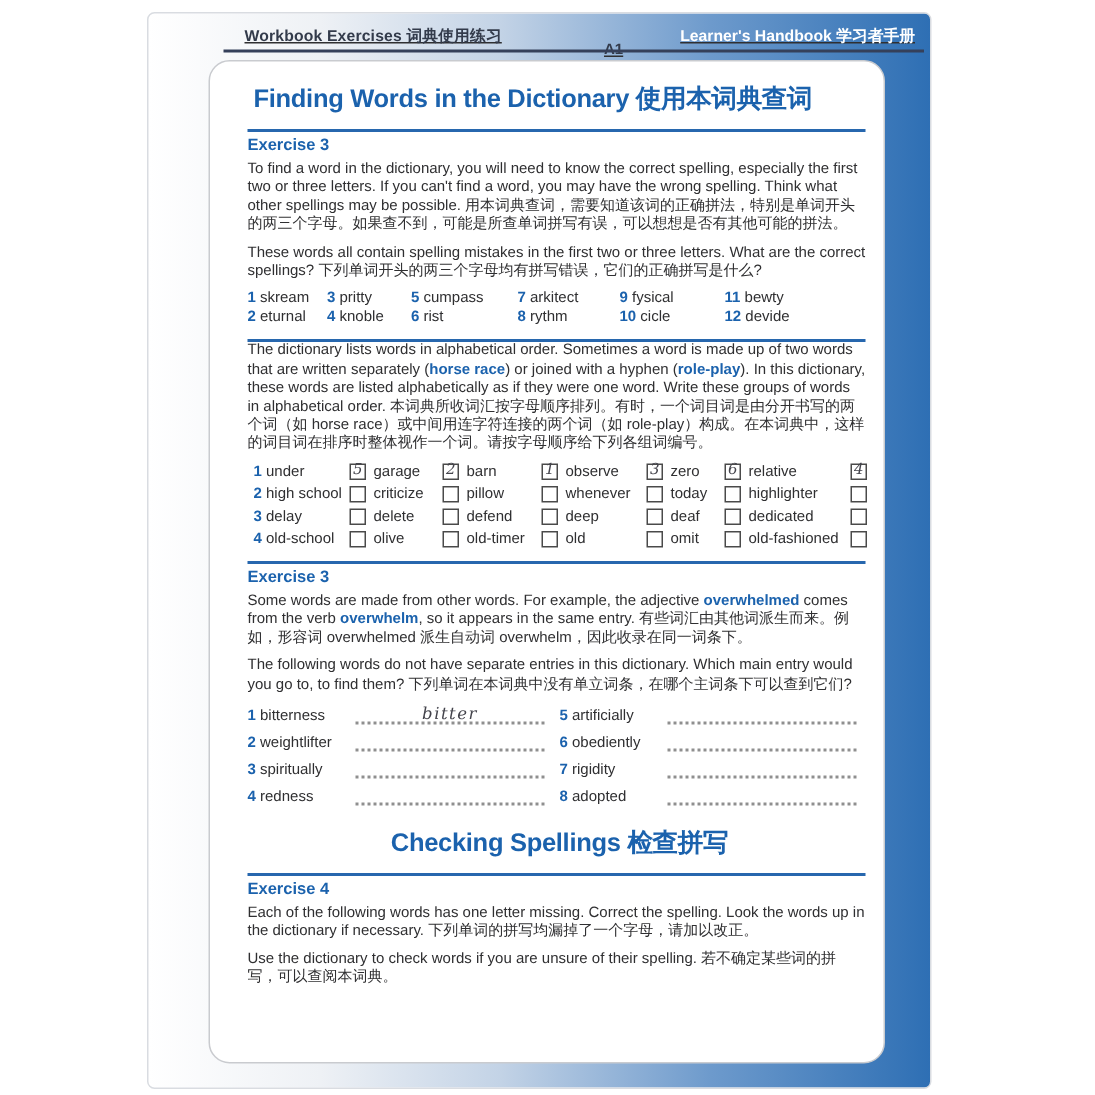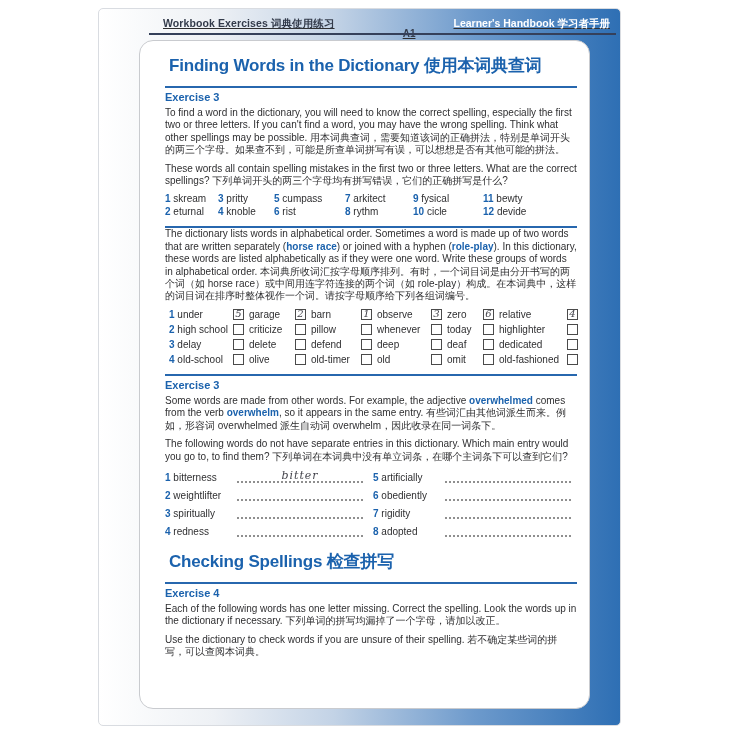--- a/index.html
+++ b/index.html
@@ -45,21 +45,21 @@
   .box{
     width:11px;height:11px;border:1px solid #4a4a4a;display:flex;
     align-items:center;justify-content:center;background:#fff;box-sizing:border-box;
   }
   .hand{font-family:"DejaVu Serif", serif;font-style:italic;color:#44444c;font-size:10px;line-height:10px;}
   .fill-cols{display:grid;grid-template-columns:208px 208px;grid-column-gap:0;margin:3px 0 4px 0;}
   .fill-item{display:flex;align-items:flex-end;font-size:10px;margin-bottom:4px;}
   .fill-label{width:72px;flex-shrink:0;}
   .blank{position:relative;display:inline-block;width:126px;height:12px;border-bottom:2px dotted #8f8f8f;}
   .blank .ans{position:absolute;left:0;right:0;bottom:0;text-align:center;font-size:11px;letter-spacing:1px;}
-  .sect2{margin-top:9px;}
+  .sect2{margin-top:9px;text-align:center;}
 </style>
 </head>
 <body>
 
 <div class="book">
 
   <div class="pg-header">
     <span class="h-left">Workbook Exercises 词典使用练习</span>
     <span class="h-center">A1</span>
     <span class="h-right">Learner's Handbook 学习者手册</span>

